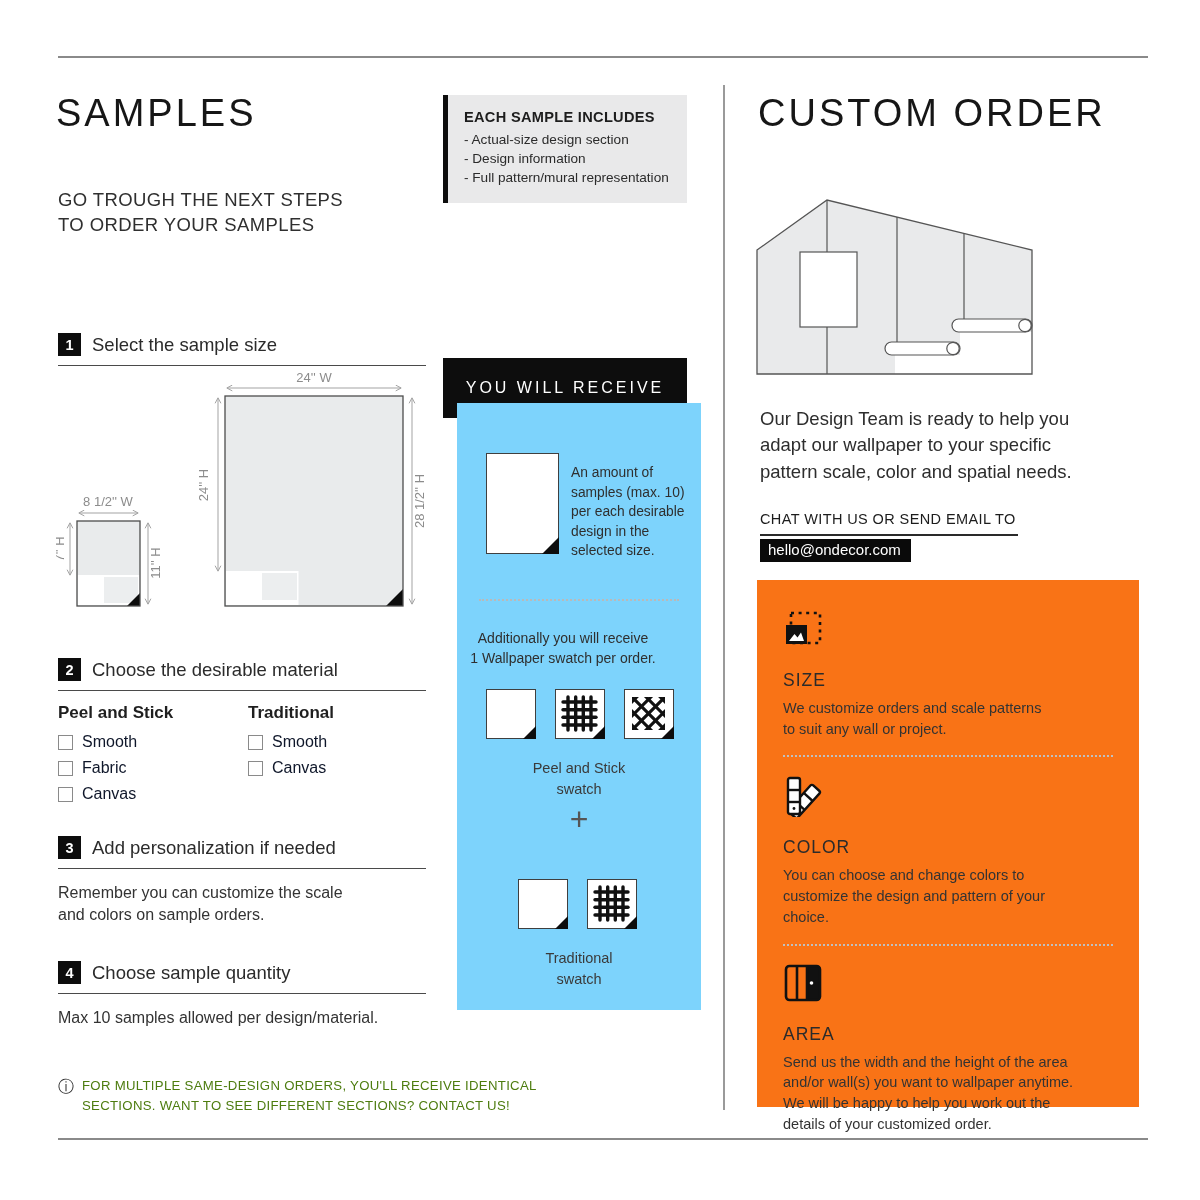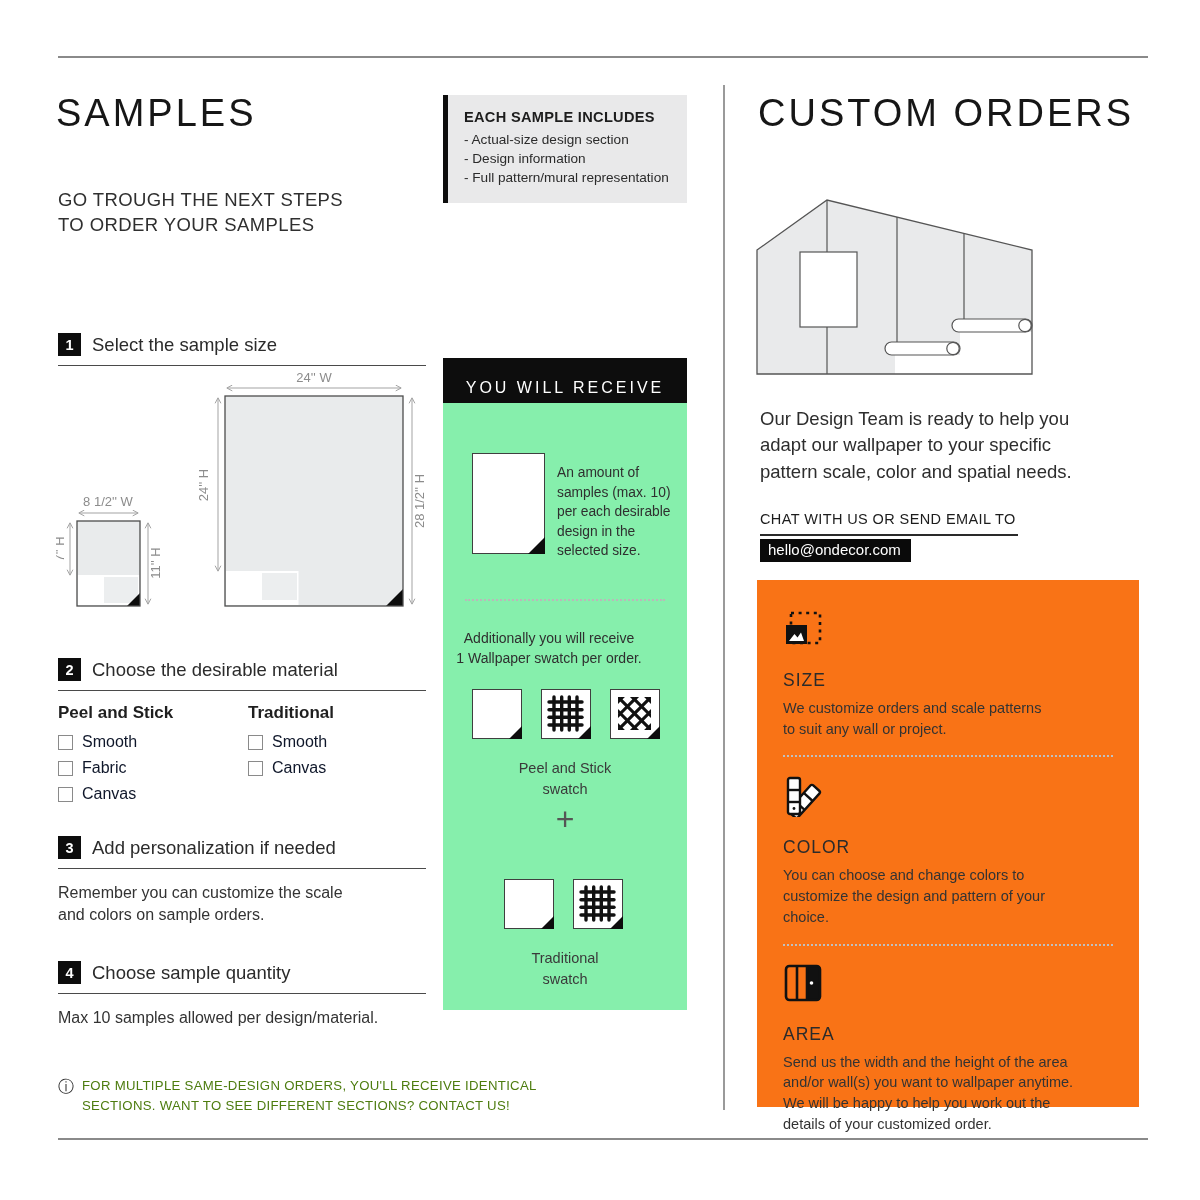--- a/index.html
+++ b/index.html
@@ -28,21 +28,21 @@
 
   .mat-cols{display:flex;gap:34px;margin-top:12px;}
   .mat-title{font-size:17px;font-weight:700;color:#1f1f1f;margin-bottom:10px;}
   .mat-opt{display:flex;align-items:center;gap:9px;font-size:16px;color:#0f172a;margin-bottom:8px;}
   .cbox{width:13px;height:13px;border:1.5px solid #8a8a8a;background:#fff;flex:0 0 auto;}
   .note{font-size:16px;line-height:1.35;color:#333;margin-top:13px;}
 
   
   .receive-head{left:443px;top:358px;width:244px;height:60px;background:#0d0d0d;color:#fff;
                 display:flex;align-items:center;justify-content:center;font-size:16px;letter-spacing:3px;}
-  .receive-box{left:443px;top:403px;width:244px;height:607px;background:#86efac;}
+  .receive-box{left:457px;top:403px;width:244px;height:607px;background:#7dd3fc;}
   .paper{position:absolute;background:#fff;border:1.3px solid #3f3f3f;}
   .fold{position:absolute;right:-1px;bottom:-1px;width:0;height:0;
         border-left:13px solid transparent;border-bottom:13px solid #0d0d0d;}
   .fold-big{border-left-width:17px;border-bottom-width:17px;}
   .swatch{width:50px;height:50px;background:#fff;border:1.3px solid #3f3f3f;position:relative;box-sizing:border-box;}
   .dotted{border-top:2px dotted #b9b9b9;}
   .center-txt{text-align:center;}
 
   
   .vdivider{left:723px;top:85px;width:1.5px;height:1025px;background:#9a9a9a;}
@@ -268,21 +268,21 @@
         </svg>
         <span class="fold"></span>
       </div>
     </div>
     <div class="abs center-txt pre" style="left:0;top:545px;width:244px;font-size:14.5px;line-height:1.45;color:#3a3a3a;">Traditional
 swatch</div>
   </div>
 
   <div class="abs vdivider"></div>
 
-  <div class="abs big-title" style="left:758px;top:92px;">CUSTOM ORDERS</div>
+  <div class="abs big-title" style="left:758px;top:92px;">CUSTOM ORDER</div>
 
   <svg class="abs" style="left:752px;top:192px;" width="292" height="195" viewBox="0 0 292 195">
     <polygon points="5,58 75,8 280,58 280,182 5,182" fill="#e9eaeb"></polygon>
     <polygon points="143,163 208,163 208,140 280,140 280,182 143,182" fill="#ffffff"></polygon>
     <line x1="75" y1="8" x2="75" y2="182" stroke="#555" stroke-width="1.2"></line>
     <line x1="145" y1="25" x2="145" y2="163" stroke="#555" stroke-width="1.2"></line>
     <line x1="212" y1="41.5" x2="212" y2="127" stroke="#555" stroke-width="1.2"></line>
     <rect x="48" y="60" width="57" height="75" fill="#ffffff" stroke="#555" stroke-width="1.2"></rect>
     <rect x="200" y="127" width="80" height="13" rx="6.5" fill="#ffffff" stroke="#555" stroke-width="1.2"></rect>
     <circle cx="273" cy="133.5" r="6.2" fill="#ffffff" stroke="#555" stroke-width="1.2"></circle>

